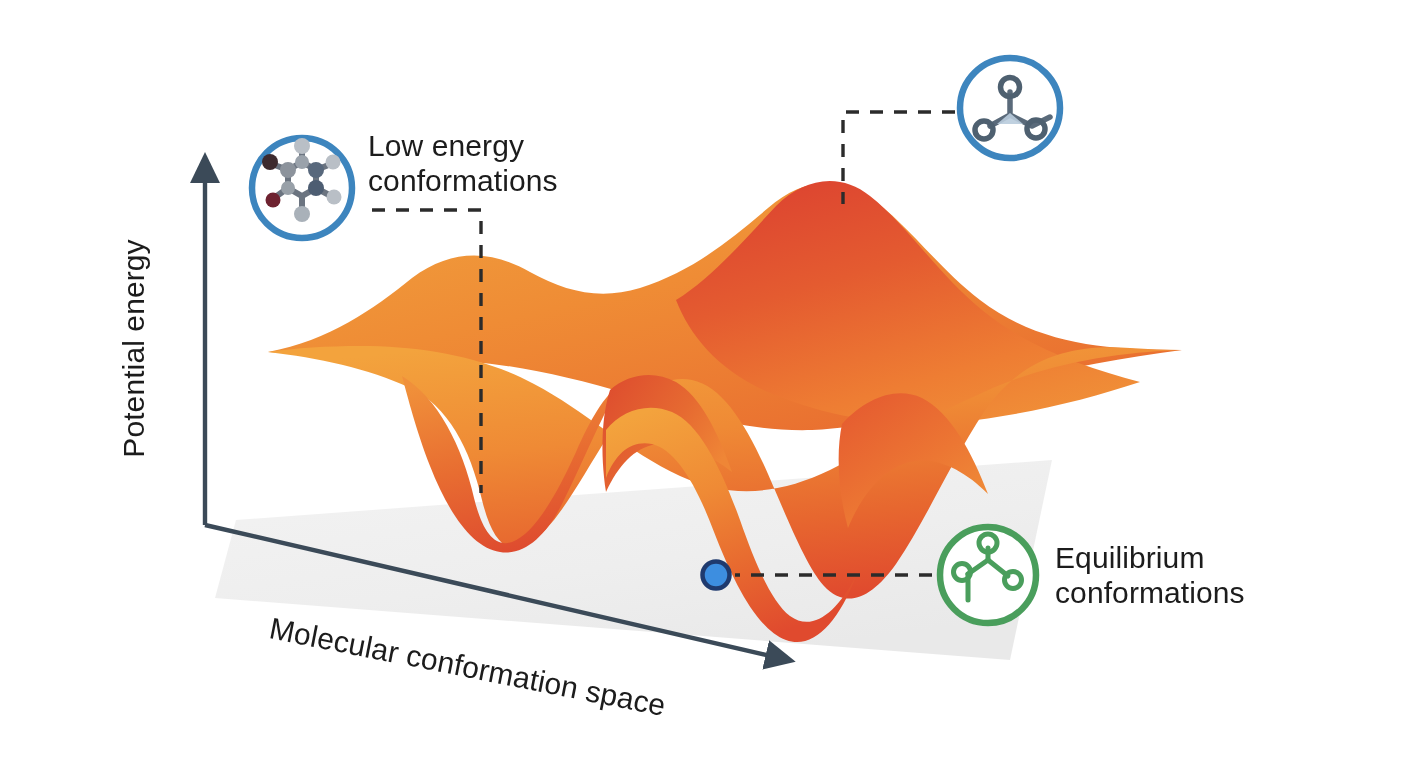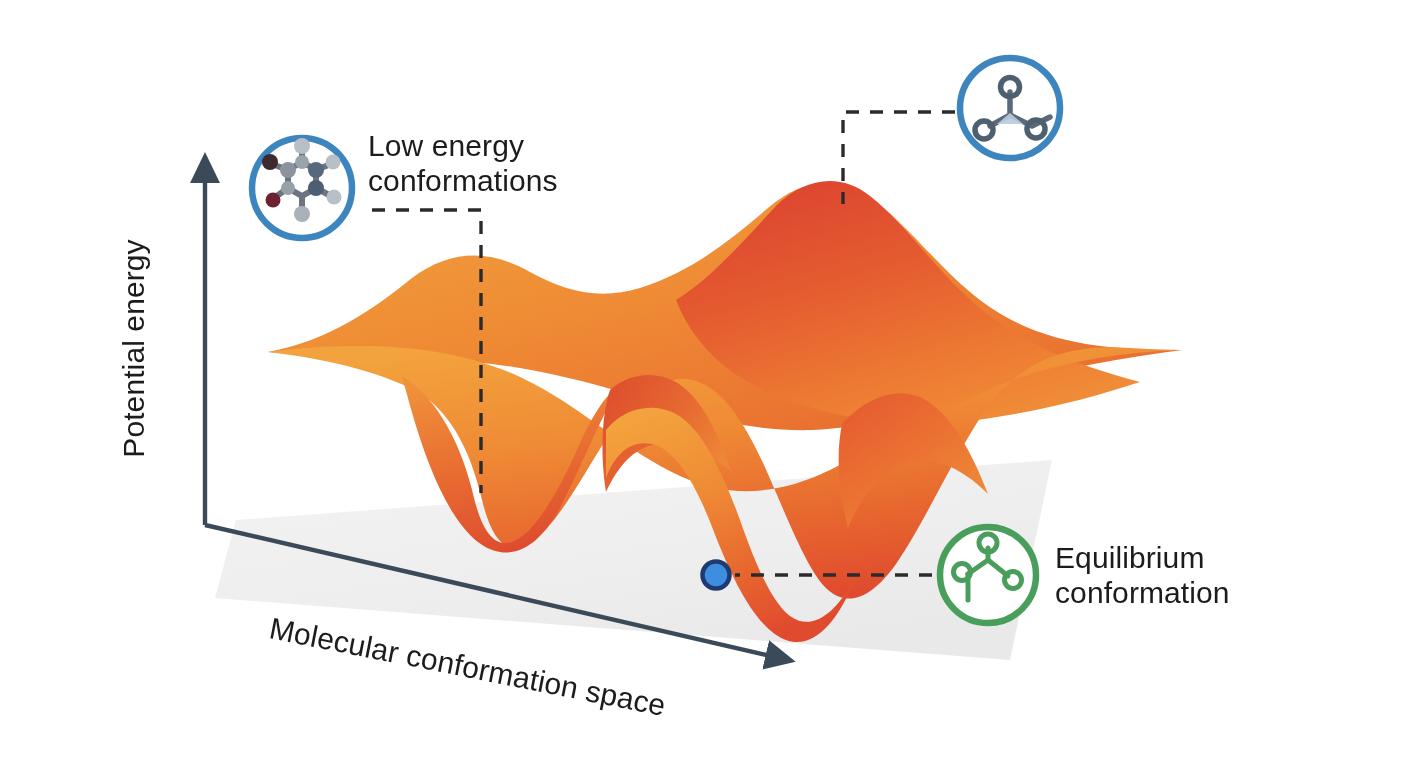--- a/index.html
+++ b/index.html
@@ -250,19 +250,19 @@
         <circle cx="962" cy="572" r="8.5"></circle>
         <circle cx="1013" cy="580" r="8.5"></circle>
       </g>
     </g>
   </svg>
 
   <div class="label" id="label-low-energy">Low energy
 conformations</div>
 
   <div class="label" id="label-equilibrium">Equilibrium
-conformation</div>
+conformations</div>
 
   <div class="label" id="label-y-axis">Potential energy</div>
 
   <div class="label" id="label-x-axis">Molecular conformation space</div>
 
 </div>
 
 </body></html>

